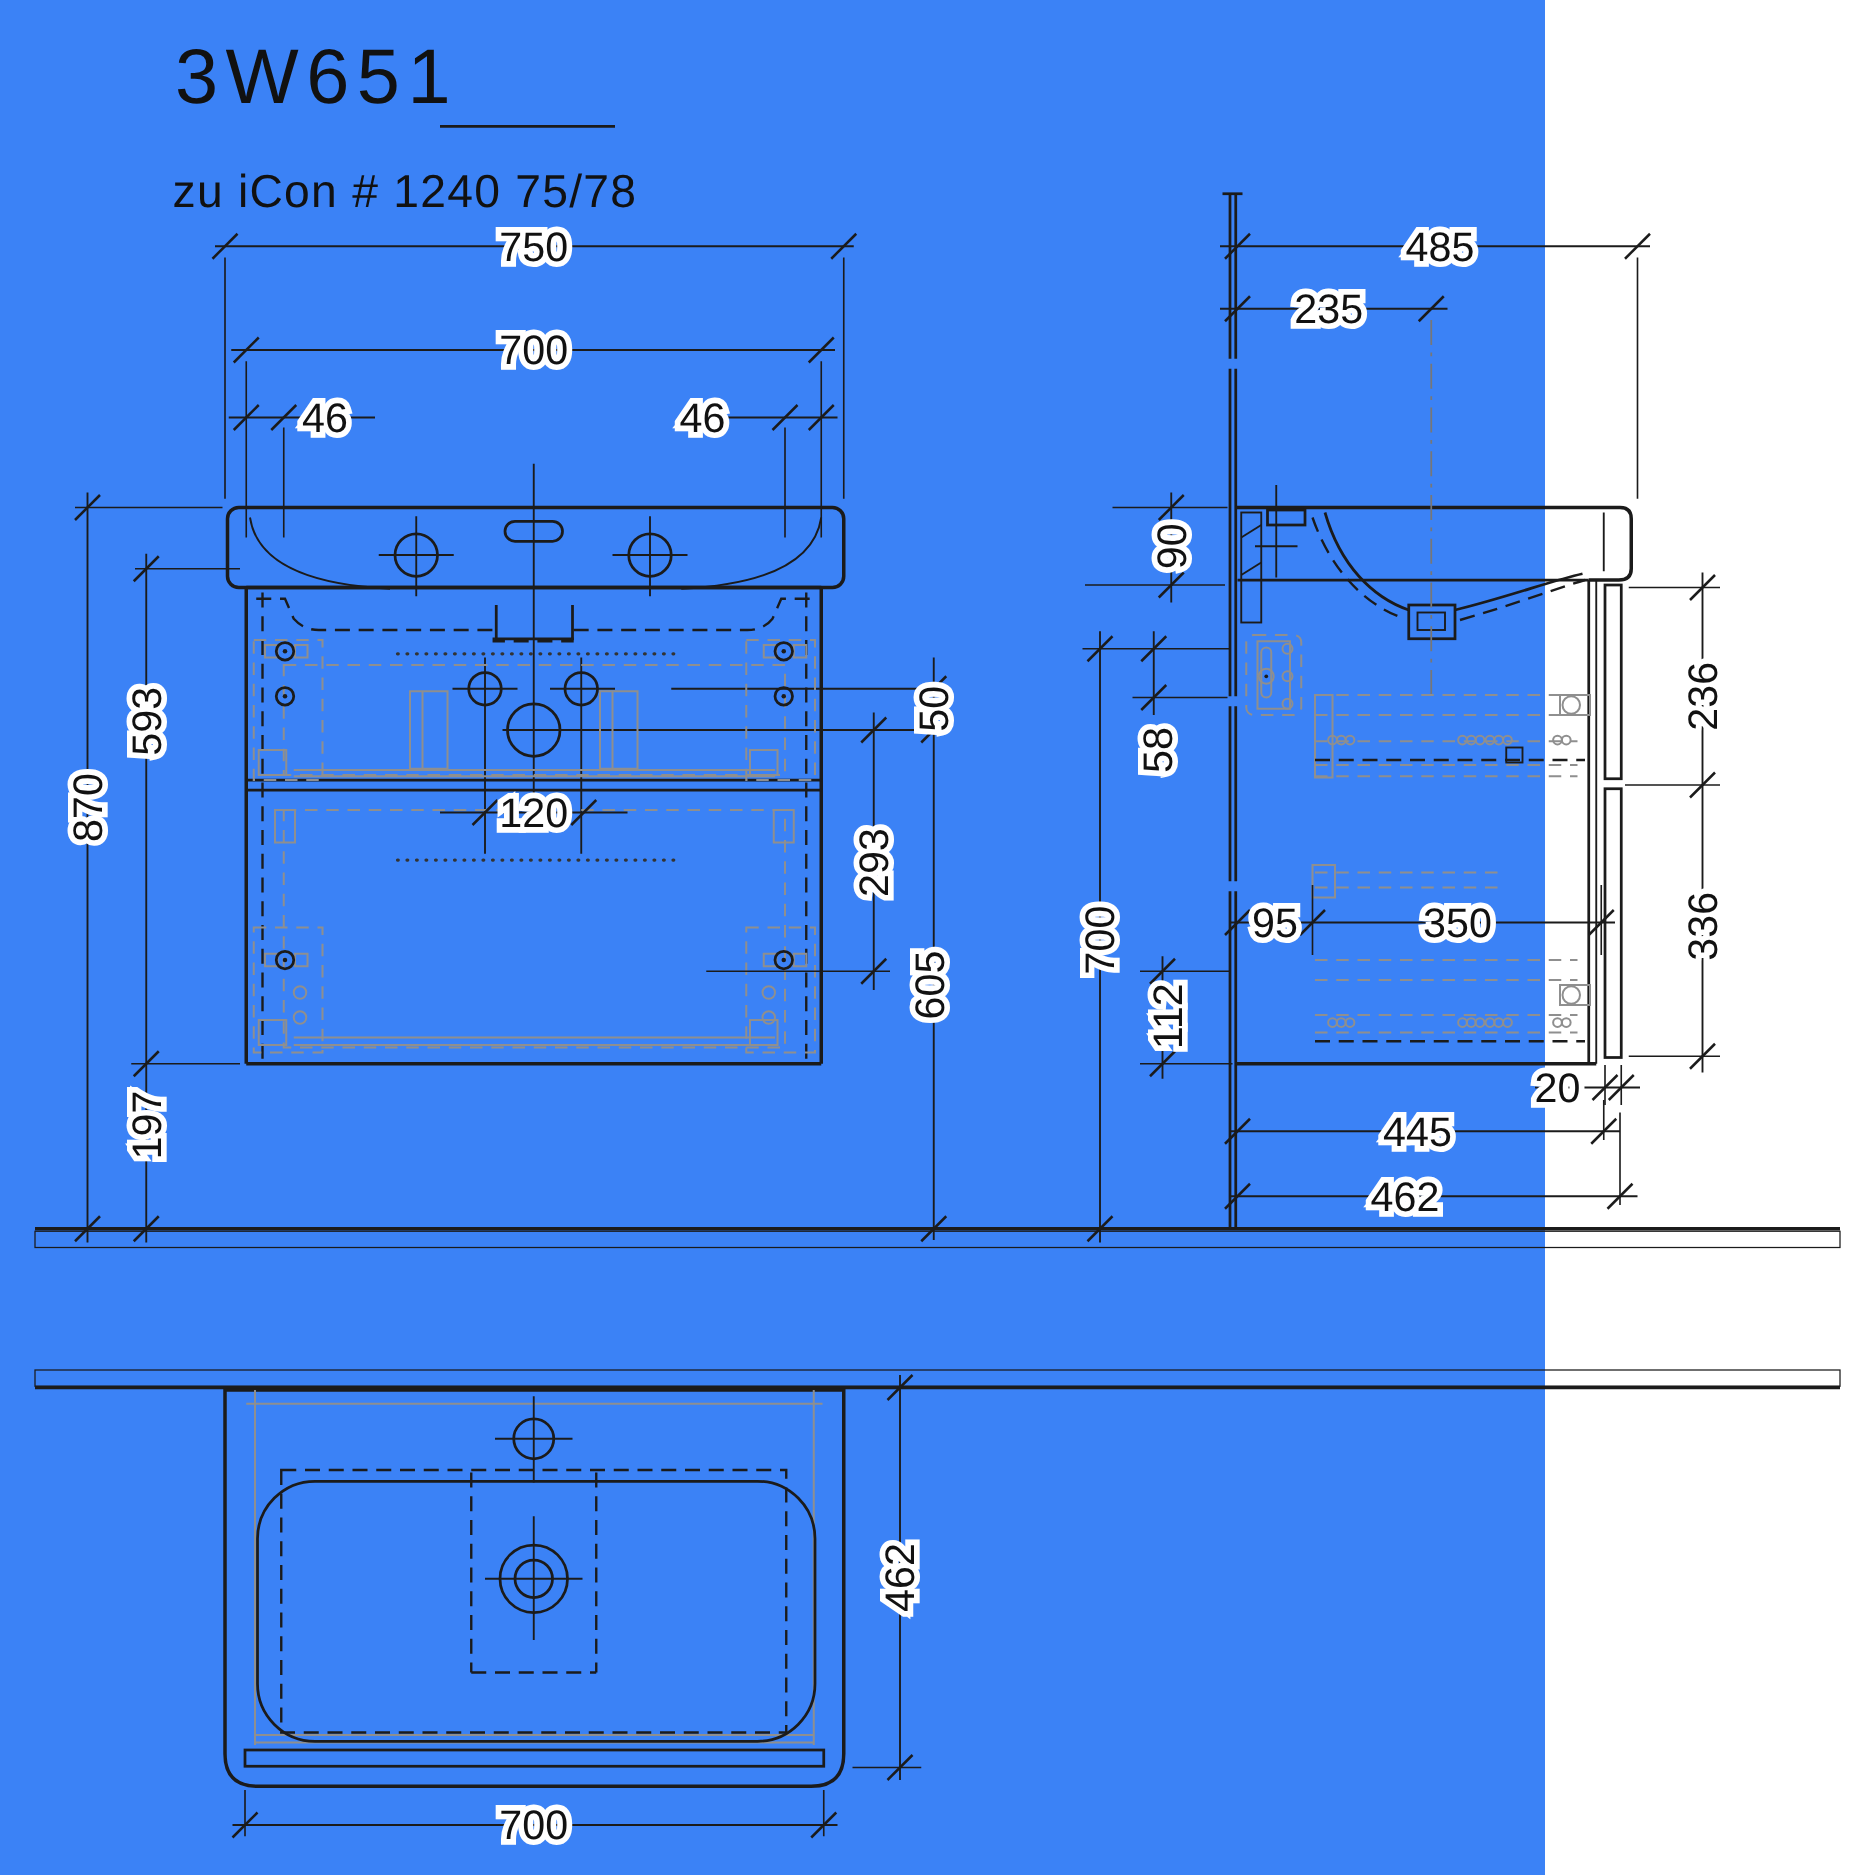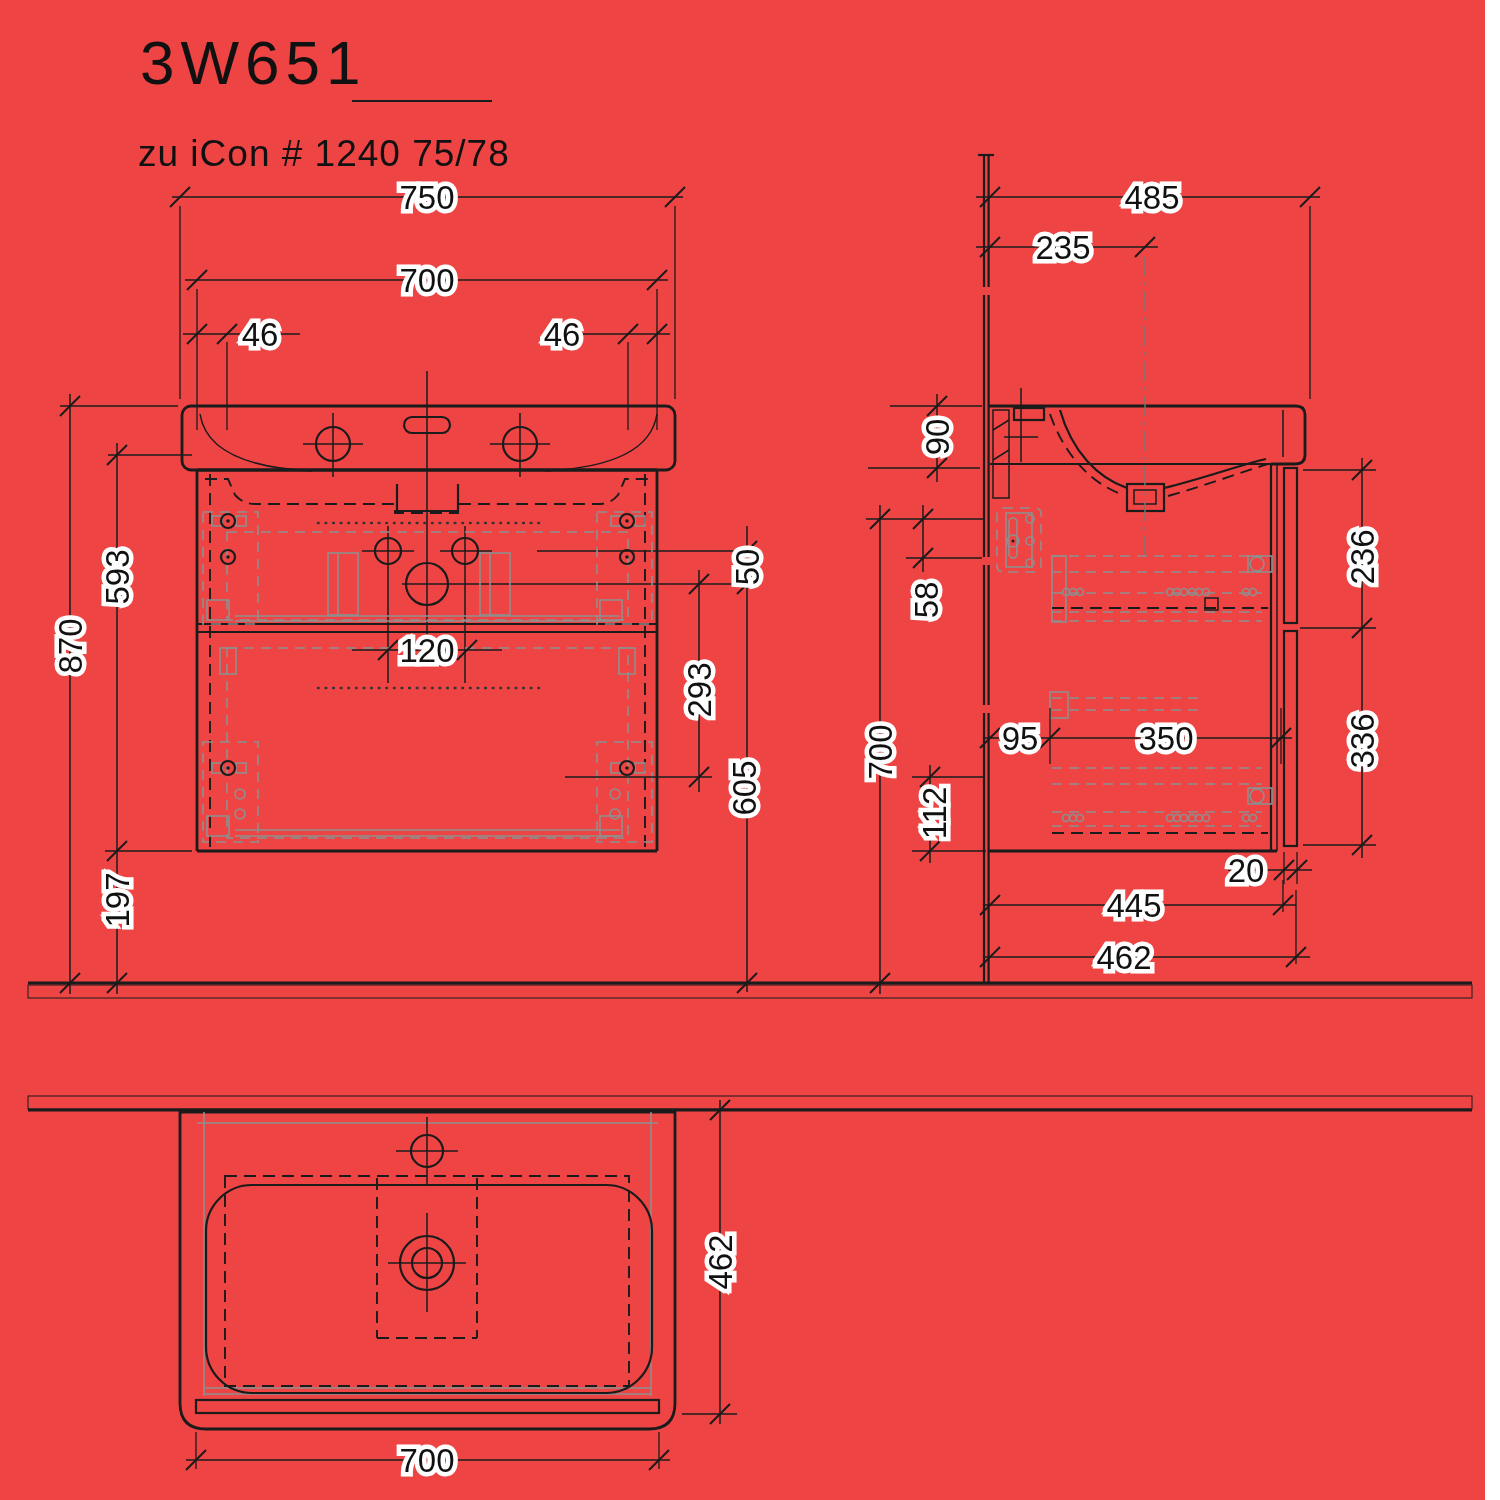--- a/index.html
+++ b/index.html
@@ -1,16 +1,16 @@
 <!DOCTYPE html>
 <html><head>
 <meta charset="utf-8">
 <style>
   html,body{margin:0;padding:0;background:#fff;}
-  #stage{position:relative;width:1485px;height:1500px;background:#ef4444;font-family:"Liberation Sans",sans-serif;}
+  #stage{position:relative;width:1236px;height:1500px;background:#3b82f6;font-family:"Liberation Sans",sans-serif;}
   svg{position:absolute;left:0;top:0;}
   svg line,svg path,svg rect,svg circle{stroke:#1b1b1b;fill:none;}
   .thick{stroke-width:2.8}
   .med{stroke-width:2.2}
   .thin{stroke-width:1.5}
   .ext{stroke-width:1.3}
   .tick{stroke-width:2}
   .dash{stroke-dasharray:12 7;stroke-width:1.9}
   .dashg{stroke:#8f8f8f;stroke-dasharray:10 7;stroke-width:1.6}
   .gray{stroke:#8f8f8f;stroke-width:1.6}

